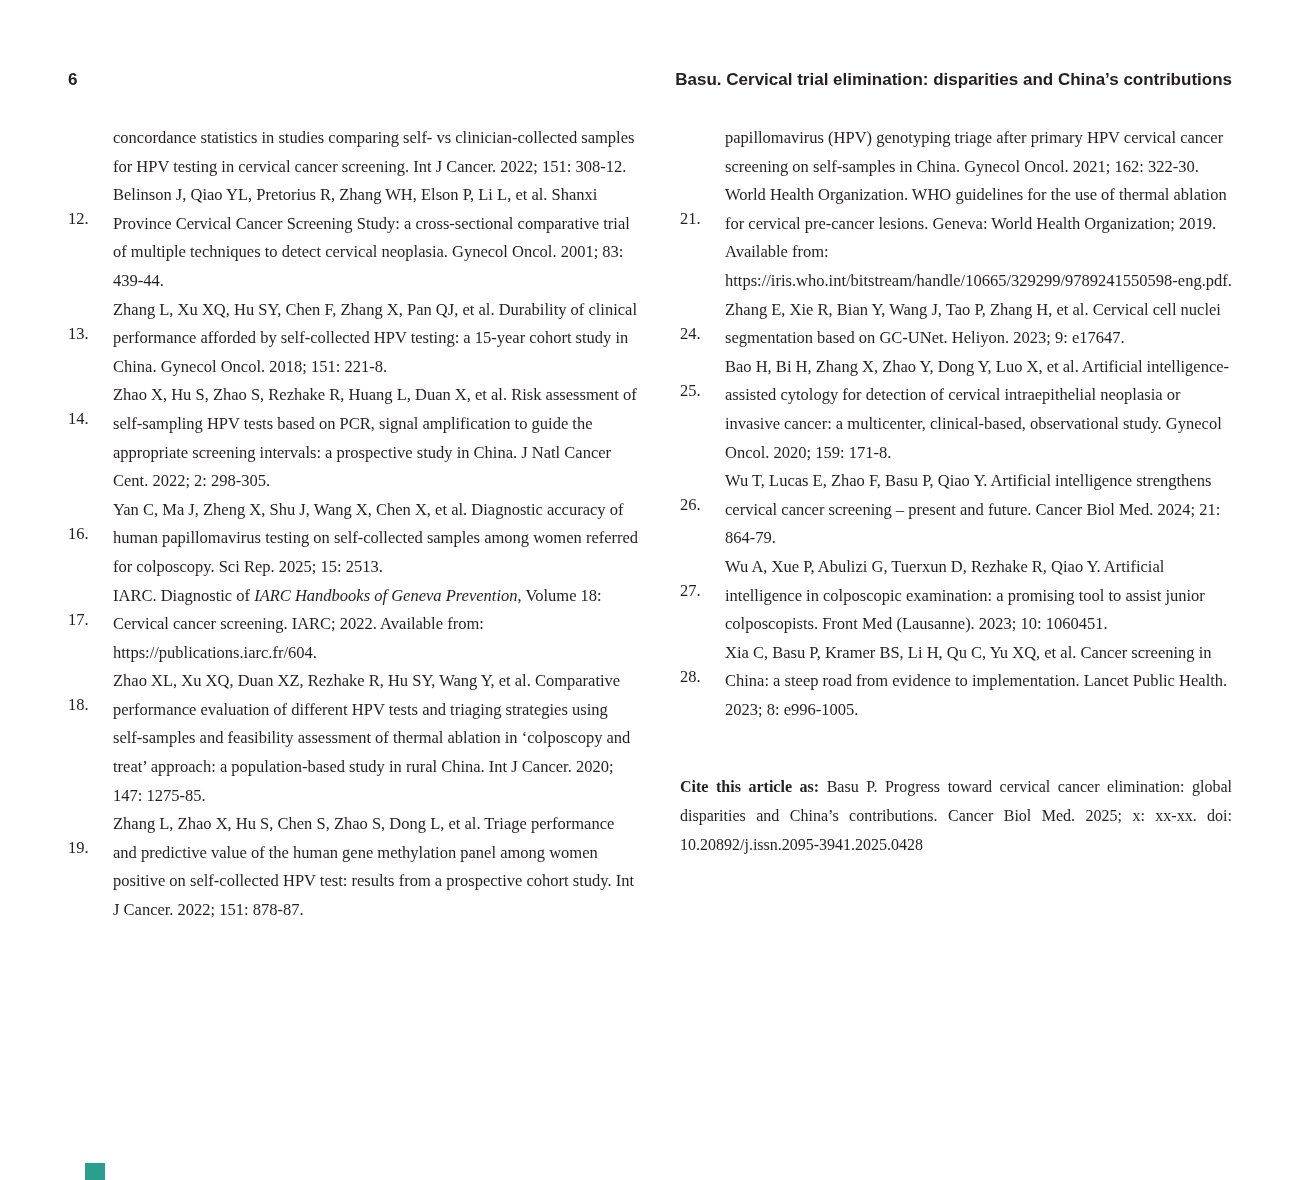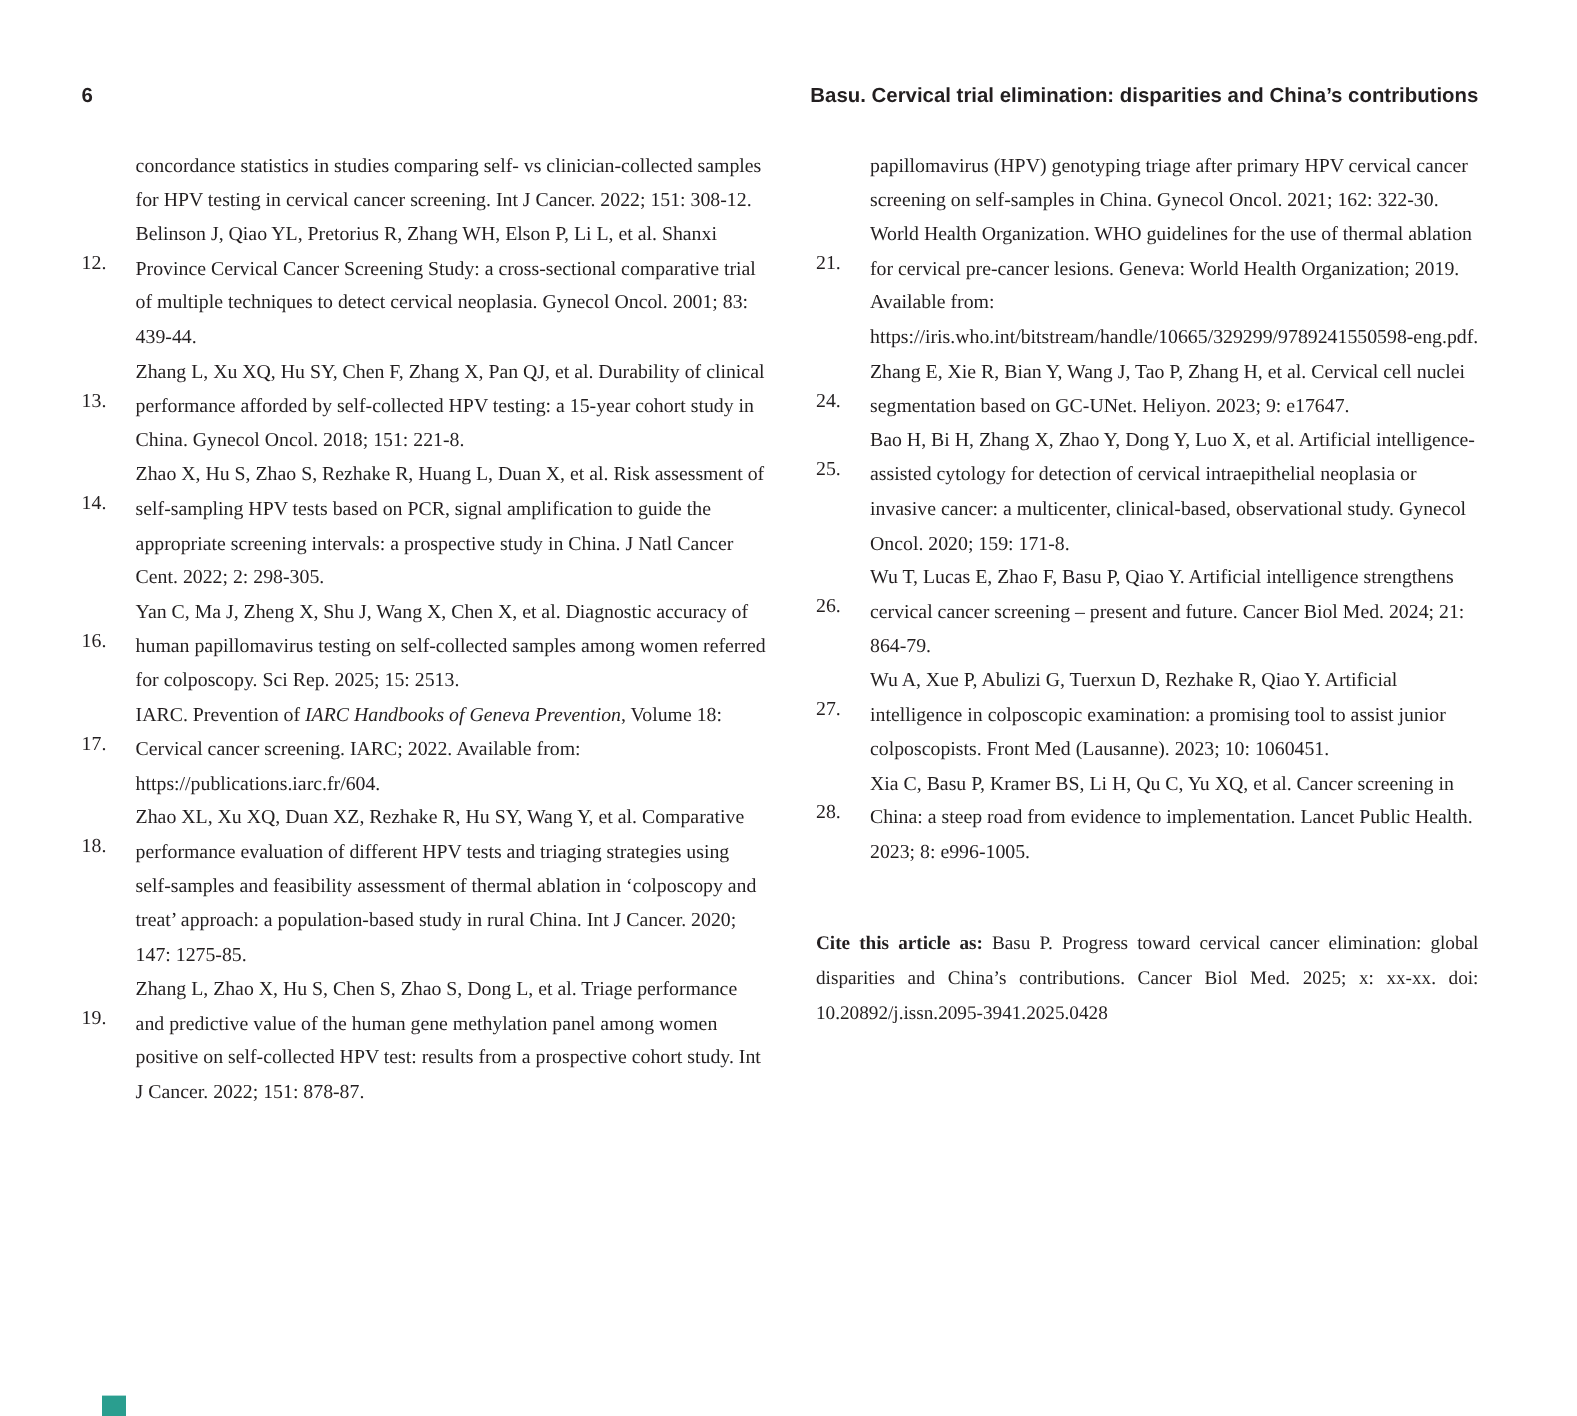--- a/index.html
+++ b/index.html
@@ -87,21 +87,21 @@
       <div class="ref">
         <span class="ref-num">14.</span>
         <div class="ref-text"><span>Zhao X, Hu S, Zhao S, Rezhake R, Huang L, Duan X, et al. Risk assessment of self-sampling HPV tests based on PCR, signal amplification to guide the appropriate screening intervals: a prospective study in China. J Natl Cancer Cent. 2022; 2: 298-305.</span></div>
       </div>
       <div class="ref">
         <span class="ref-num">16.</span>
         <div class="ref-text"><span>Yan C, Ma J, Zheng X, Shu J, Wang X, Chen X, et al. Diagnostic accuracy of human papillomavirus testing on self-collected samples among women referred for colposcopy. Sci Rep. 2025; 15: 2513.</span></div>
       </div>
       <div class="ref">
         <span class="ref-num">17.</span>
-        <div class="ref-text"><span>IARC. Prevention of </span><em>IARC Handbooks of Geneva Prevention</em><span>, Volume 18: Cervical cancer screening. IARC; 2022. Available from: https://publications.iarc.fr/604.</span></div>
+        <div class="ref-text"><span>IARC. Diagnostic of </span><em>IARC Handbooks of Geneva Prevention</em><span>, Volume 18: Cervical cancer screening. IARC; 2022. Available from: https://publications.iarc.fr/604.</span></div>
       </div>
       <div class="ref">
         <span class="ref-num">18.</span>
         <div class="ref-text"><span>Zhao XL, Xu XQ, Duan XZ, Rezhake R, Hu SY, Wang Y, et al. Comparative performance evaluation of different HPV tests and triaging strategies using self-samples and feasibility assessment of thermal ablation in ‘colposcopy and treat’ approach: a population-based study in rural China. Int J Cancer. 2020; 147: 1275-85.</span></div>
       </div>
       <div class="ref">
         <span class="ref-num">19.</span>
         <div class="ref-text"><span>Zhang L, Zhao X, Hu S, Chen S, Zhao S, Dong L, et al. Triage performance and predictive value of the human gene methylation panel among women positive on self-collected HPV test: results from a prospective cohort study. Int J Cancer. 2022; 151: 878-87.</span></div>
       </div>
     </div>

